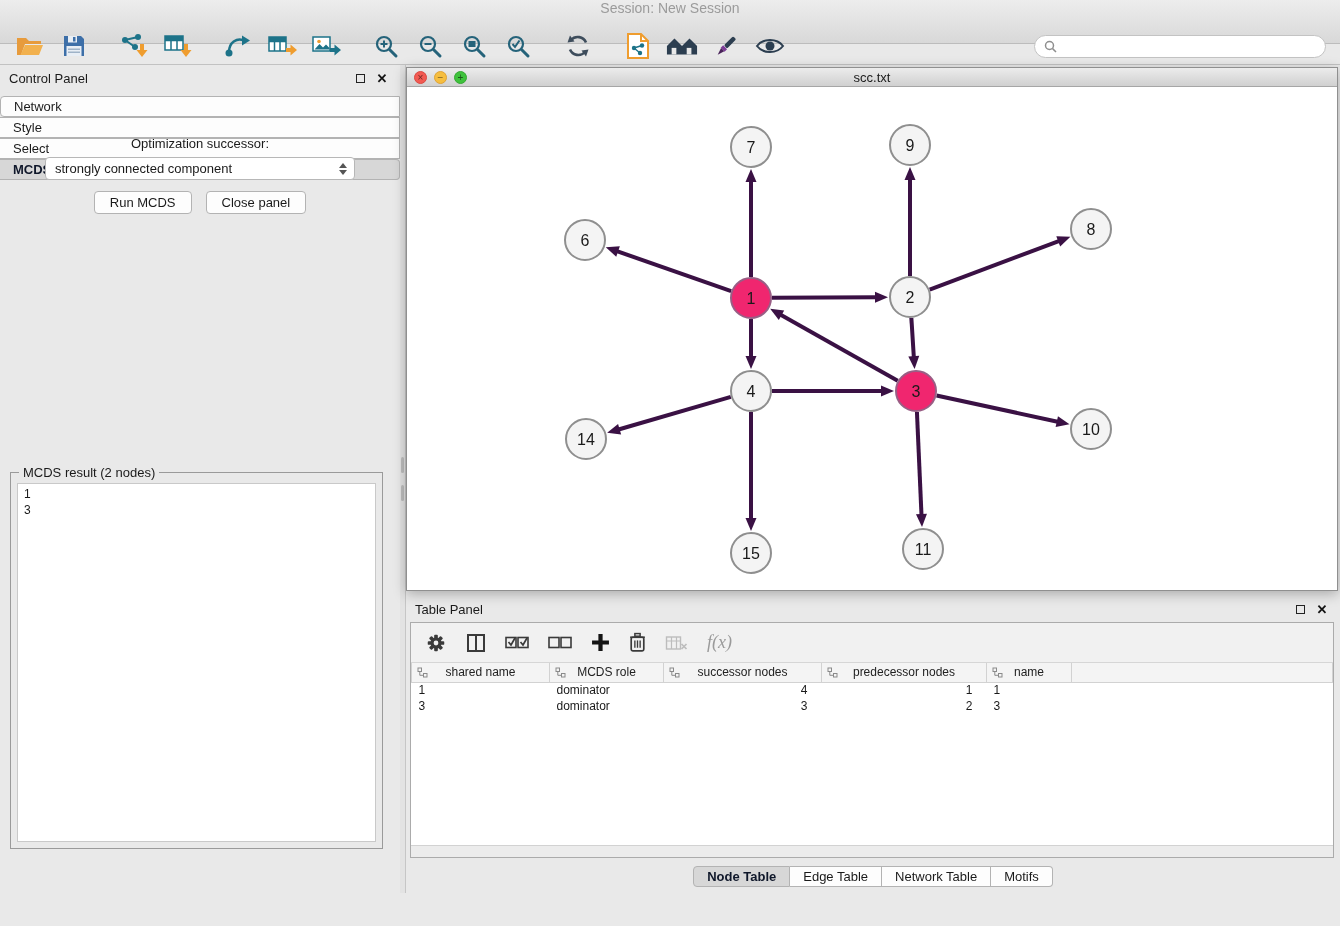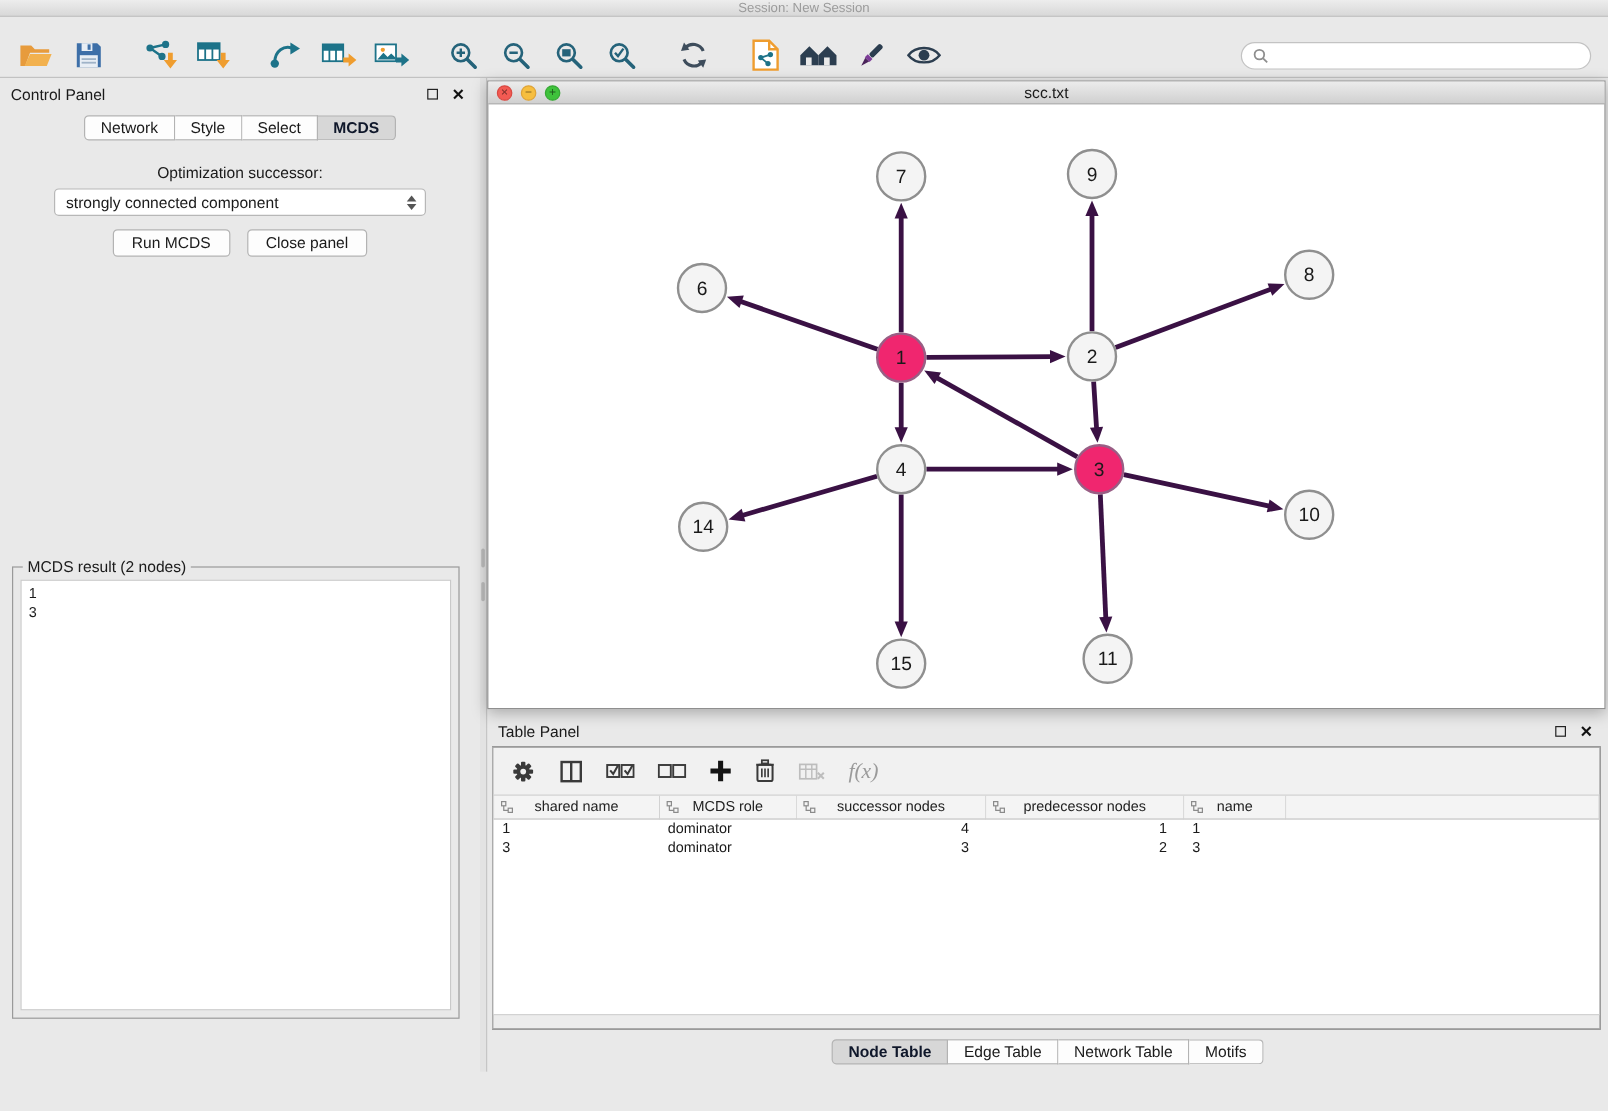--- a/index.html
+++ b/index.html
@@ -1,23 +1,23 @@
 <!DOCTYPE html>
 <html><head>
 <meta charset="utf-8">
 <style>
   * { margin:0; padding:0; box-sizing:border-box; }
   html,body { width:1340px; height:926px; }
   body { font-family:"Liberation Sans", sans-serif; background:#e9e9e9; position:relative; overflow:hidden; color:#1a1a1a; cursor:default; }
   svg { display:block; }
 
   
-  .titlebar { position:absolute; left:0; top:0; width:100%; height:14px;
+  .titlebar { position:absolute; left:0; top:0; width:100%; height:44px;
     background:linear-gradient(#ededed,#d8d8d8); border-bottom:1px solid #bcbcbc;
-    display:flex; align-items:flex-end; justify-content:center; font-size:11px; color:#9b9b9b; }
+    display:flex; align-items:flex-start; justify-content:center; font-size:14px; color:#9b9b9b; }
 
   
   .main-toolbar { position:absolute; left:0; top:28px; width:100%; height:36px;
     display:flex; align-items:center; padding:0 14px; }
   .tb-group { display:flex; align-items:center; gap:12px; margin-right:28px; }
   .tb-icon { width:32px; height:30px; display:flex; align-items:center; justify-content:center; border-radius:4px; }
   .content-divider { position:absolute; left:0; top:64px; width:100%; border-top:1px solid #c2c2c2; }
 
   .search-box { margin-left:auto; width:292px; height:23px; background:#fff; border:1px solid #c3c3c3;
     border-radius:12px; display:flex; align-items:center; padding:0 9px; gap:6px; }
@@ -25,21 +25,21 @@
 
   
   .panel-header { height:26px; display:flex; align-items:center; padding:0 9px; font-size:13px; color:#1a1a1a; }
   .panel-header .spacer { flex:1; }
   .ph-btn { width:18px; height:16px; display:flex; align-items:center; justify-content:center; margin-left:4px; }
   .float-glyph { width:9px; height:9px; border:1.5px solid #222; display:inline-block; }
   .close-glyph { font-size:13px; font-weight:bold; color:#111; }
 
   
   .control-panel { position:absolute; left:0; top:65px; width:400px; height:828px; background:#e9e9e9; }
-  .cp-tabs { position:absolute; left:0; top:31px; width:100%; display:flex; justify-content:center; }
+  .cp-tabs { position:absolute; left:0; top:31px; width:100%; display:flex; justify-content:center;flex-direction:column; }
   .seg-tab { height:21px; line-height:19px; padding:0 13px; font-size:13px; background:#fdfdfd;
     border:1px solid #b3b3b3; border-left:none; color:#1a1a1a; }
   .seg-tab:first-child { border-left:1px solid #b3b3b3; border-radius:4px 0 0 4px; }
   .seg-tab:last-child { border-radius:0 4px 4px 0; }
   .seg-tab.active { background:#d7d7d7; color:#0f172a;font-weight:bold; }
 
   .opt-label { position:absolute; top:71px; width:100%; text-align:center; font-size:13px; }
   .dropdown { position:absolute; left:45px; top:92px; width:310px; height:23px; background:#fff;
     border:1px solid #b7b7b7; border-radius:4px; display:flex; align-items:center; padding:0 4px 0 9px; font-size:13px; }
   .dropdown .dd-value { flex:1; }

